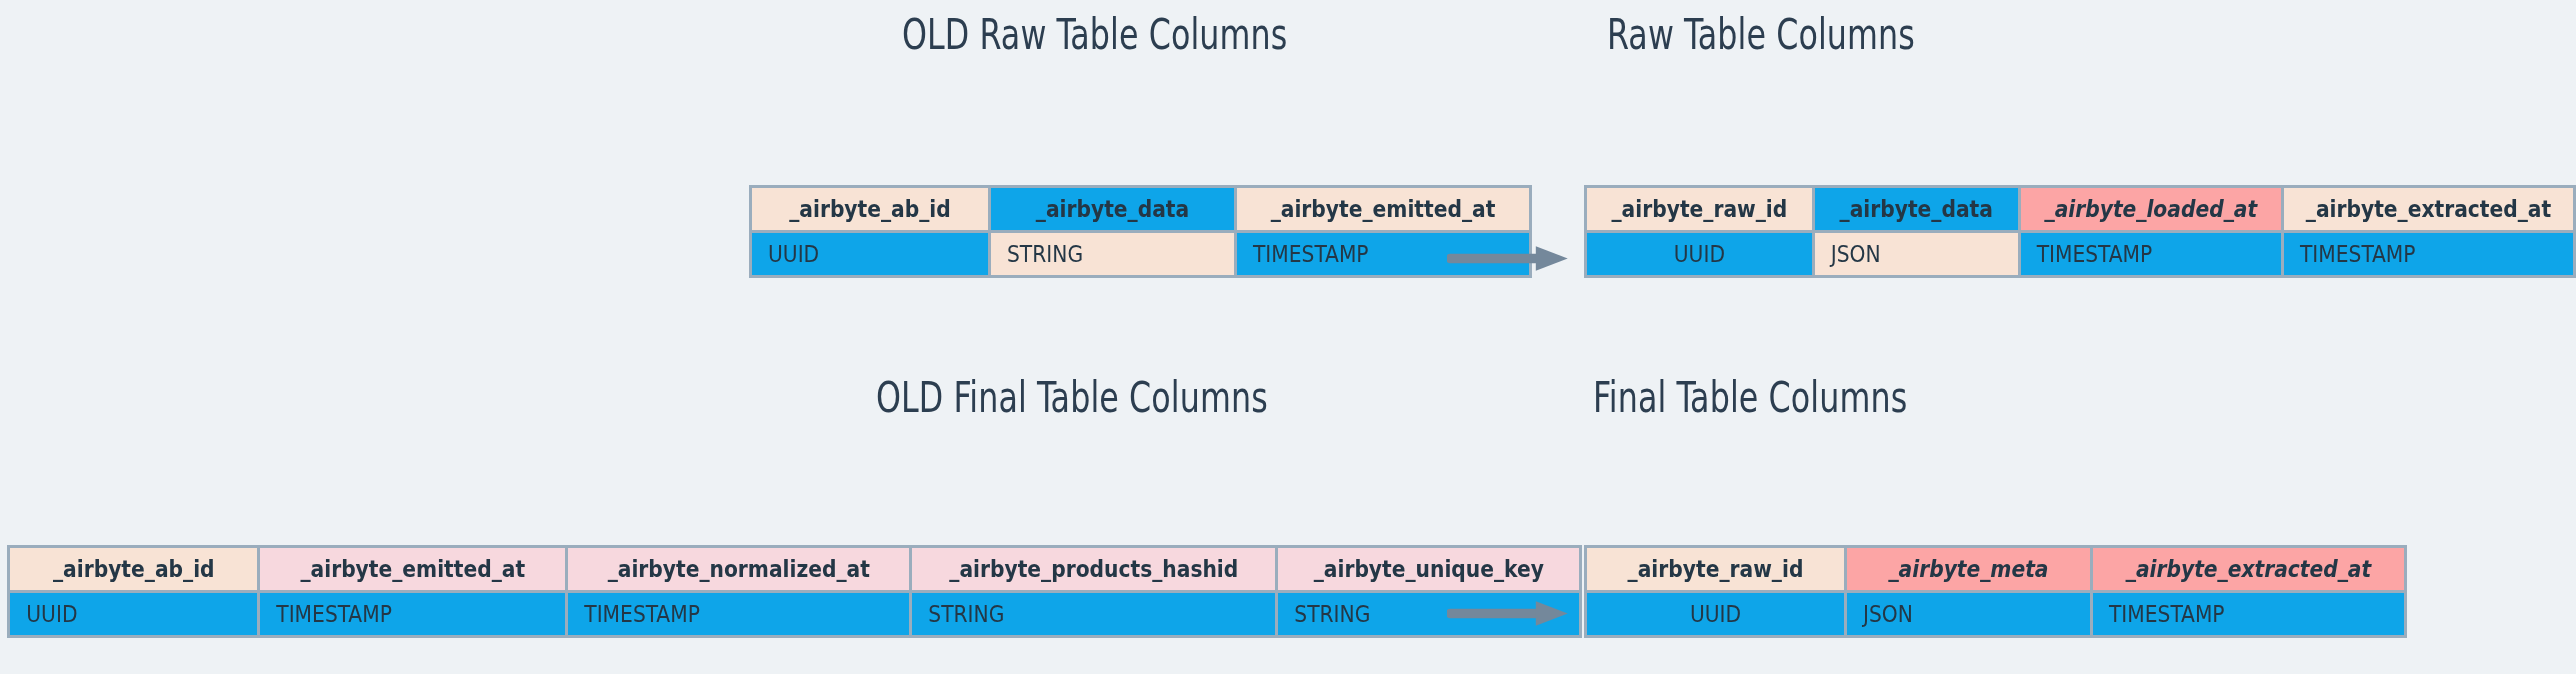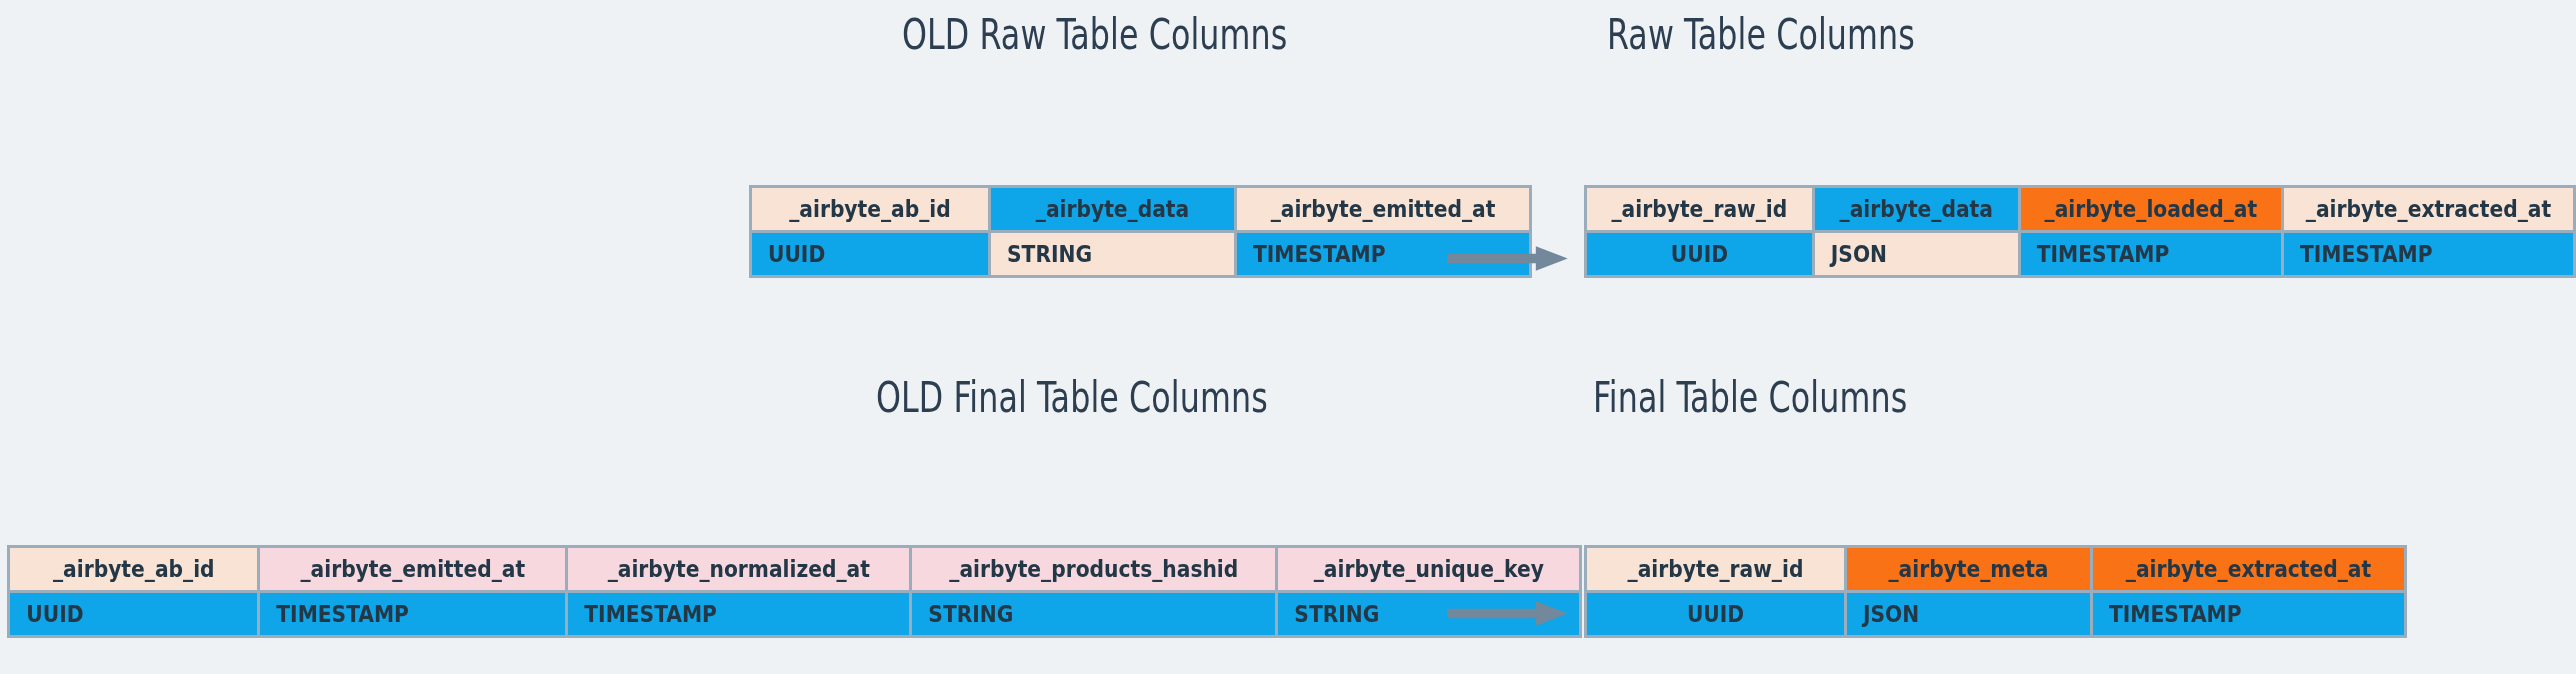--- a/index.html
+++ b/index.html
@@ -51,29 +51,29 @@
   .tbl tr.head td {
     height: 42px;
     font-size: 22.5px;
     font-weight: 700;
     text-align: center;
     font-family: "DejaVu Sans Condensed", "Liberation Sans Narrow", "Liberation Sans", sans-serif;
   }
   .tbl tr.body td {
     height: 42px;
     font-size: 22.5px;
-    font-weight: 700;
+    font-weight: 400;
     text-align: left;
     font-family: "DejaVu Sans Condensed", "Liberation Sans Narrow", "Liberation Sans", sans-serif;
   }
   .tbl tr.body td.ctr { text-align: center; }
 
   .c-peach { background: #f8e3d5; }
   .c-mint  { background: #d3ecе8; }
-  .c-mint  { background: #f97316; }
+  .c-mint  { background: #fca5a5; font-style: italic; }
   .c-pink  { background: #f7d8de; }
   .c-white { background: #0ea5e9; }
 
   
   .arrow {
     position: absolute;
     height: 29px;
   }
 </style>
 </head>

